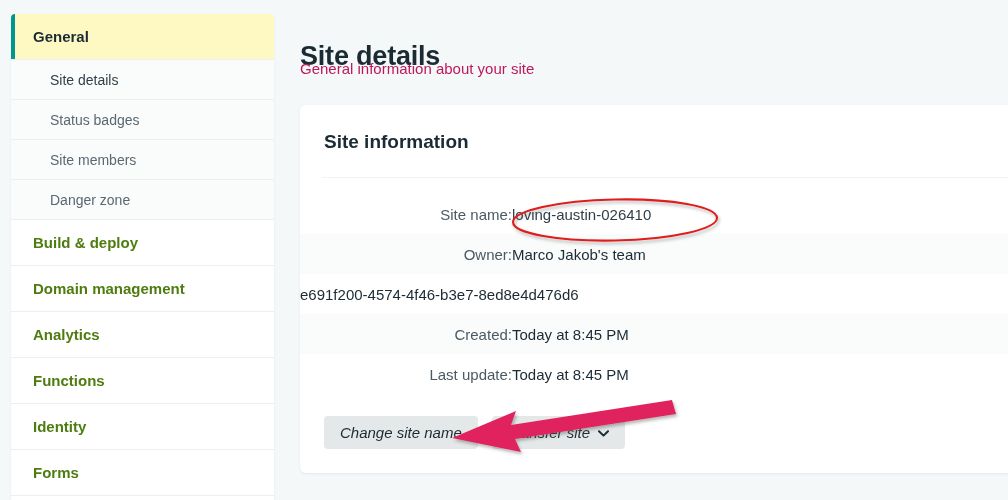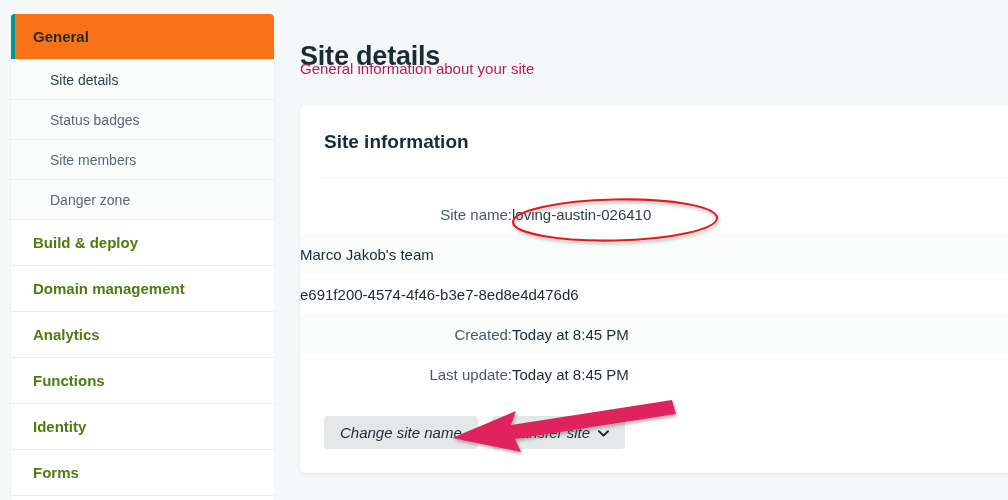--- a/index.html
+++ b/index.html
@@ -31,21 +31,21 @@
     border-radius: 4px 4px 0 0;
     box-shadow: 0 1px 2px rgba(20, 40, 50, 0.09);
     overflow: hidden;
   }
   .nav-group-head {
     position: relative;
     height: 46px;
     display: flex;
     align-items: center;
     padding-left: 22px;
-    background: #f97316;
+    background: #fef9c3;
     border-bottom: 1px solid #eceff1;
     font-size: 15px;
     font-weight: bold;
     color: #1b2b34;
     box-sizing: border-box;
   }
   .nav-group-head.active::before {
     content: "";
     position: absolute;
     left: 0;
@@ -237,20 +237,21 @@
     <section class="card">
       <div class="card-title">Site information</div>
       <div class="card-divider"></div>
 
       <div class="info-table">
         <div class="info-row">
           <div class="info-label">Site name:</div>
           <div class="info-value normal">loving-austin-026410</div>
         </div>
         <div class="info-row alt">
+          <div class="info-label">Owner:</div>
           <div class="info-value">Marco Jakob's team</div>
         </div>
         <div class="info-row">
           <div class="info-value">e691f200-4574-4f46-b3e7-8ed8e4d476d6</div>
         </div>
         <div class="info-row alt">
           <div class="info-label">Created:</div>
           <div class="info-value">Today at 8:45 PM</div>
         </div>
         <div class="info-row">

